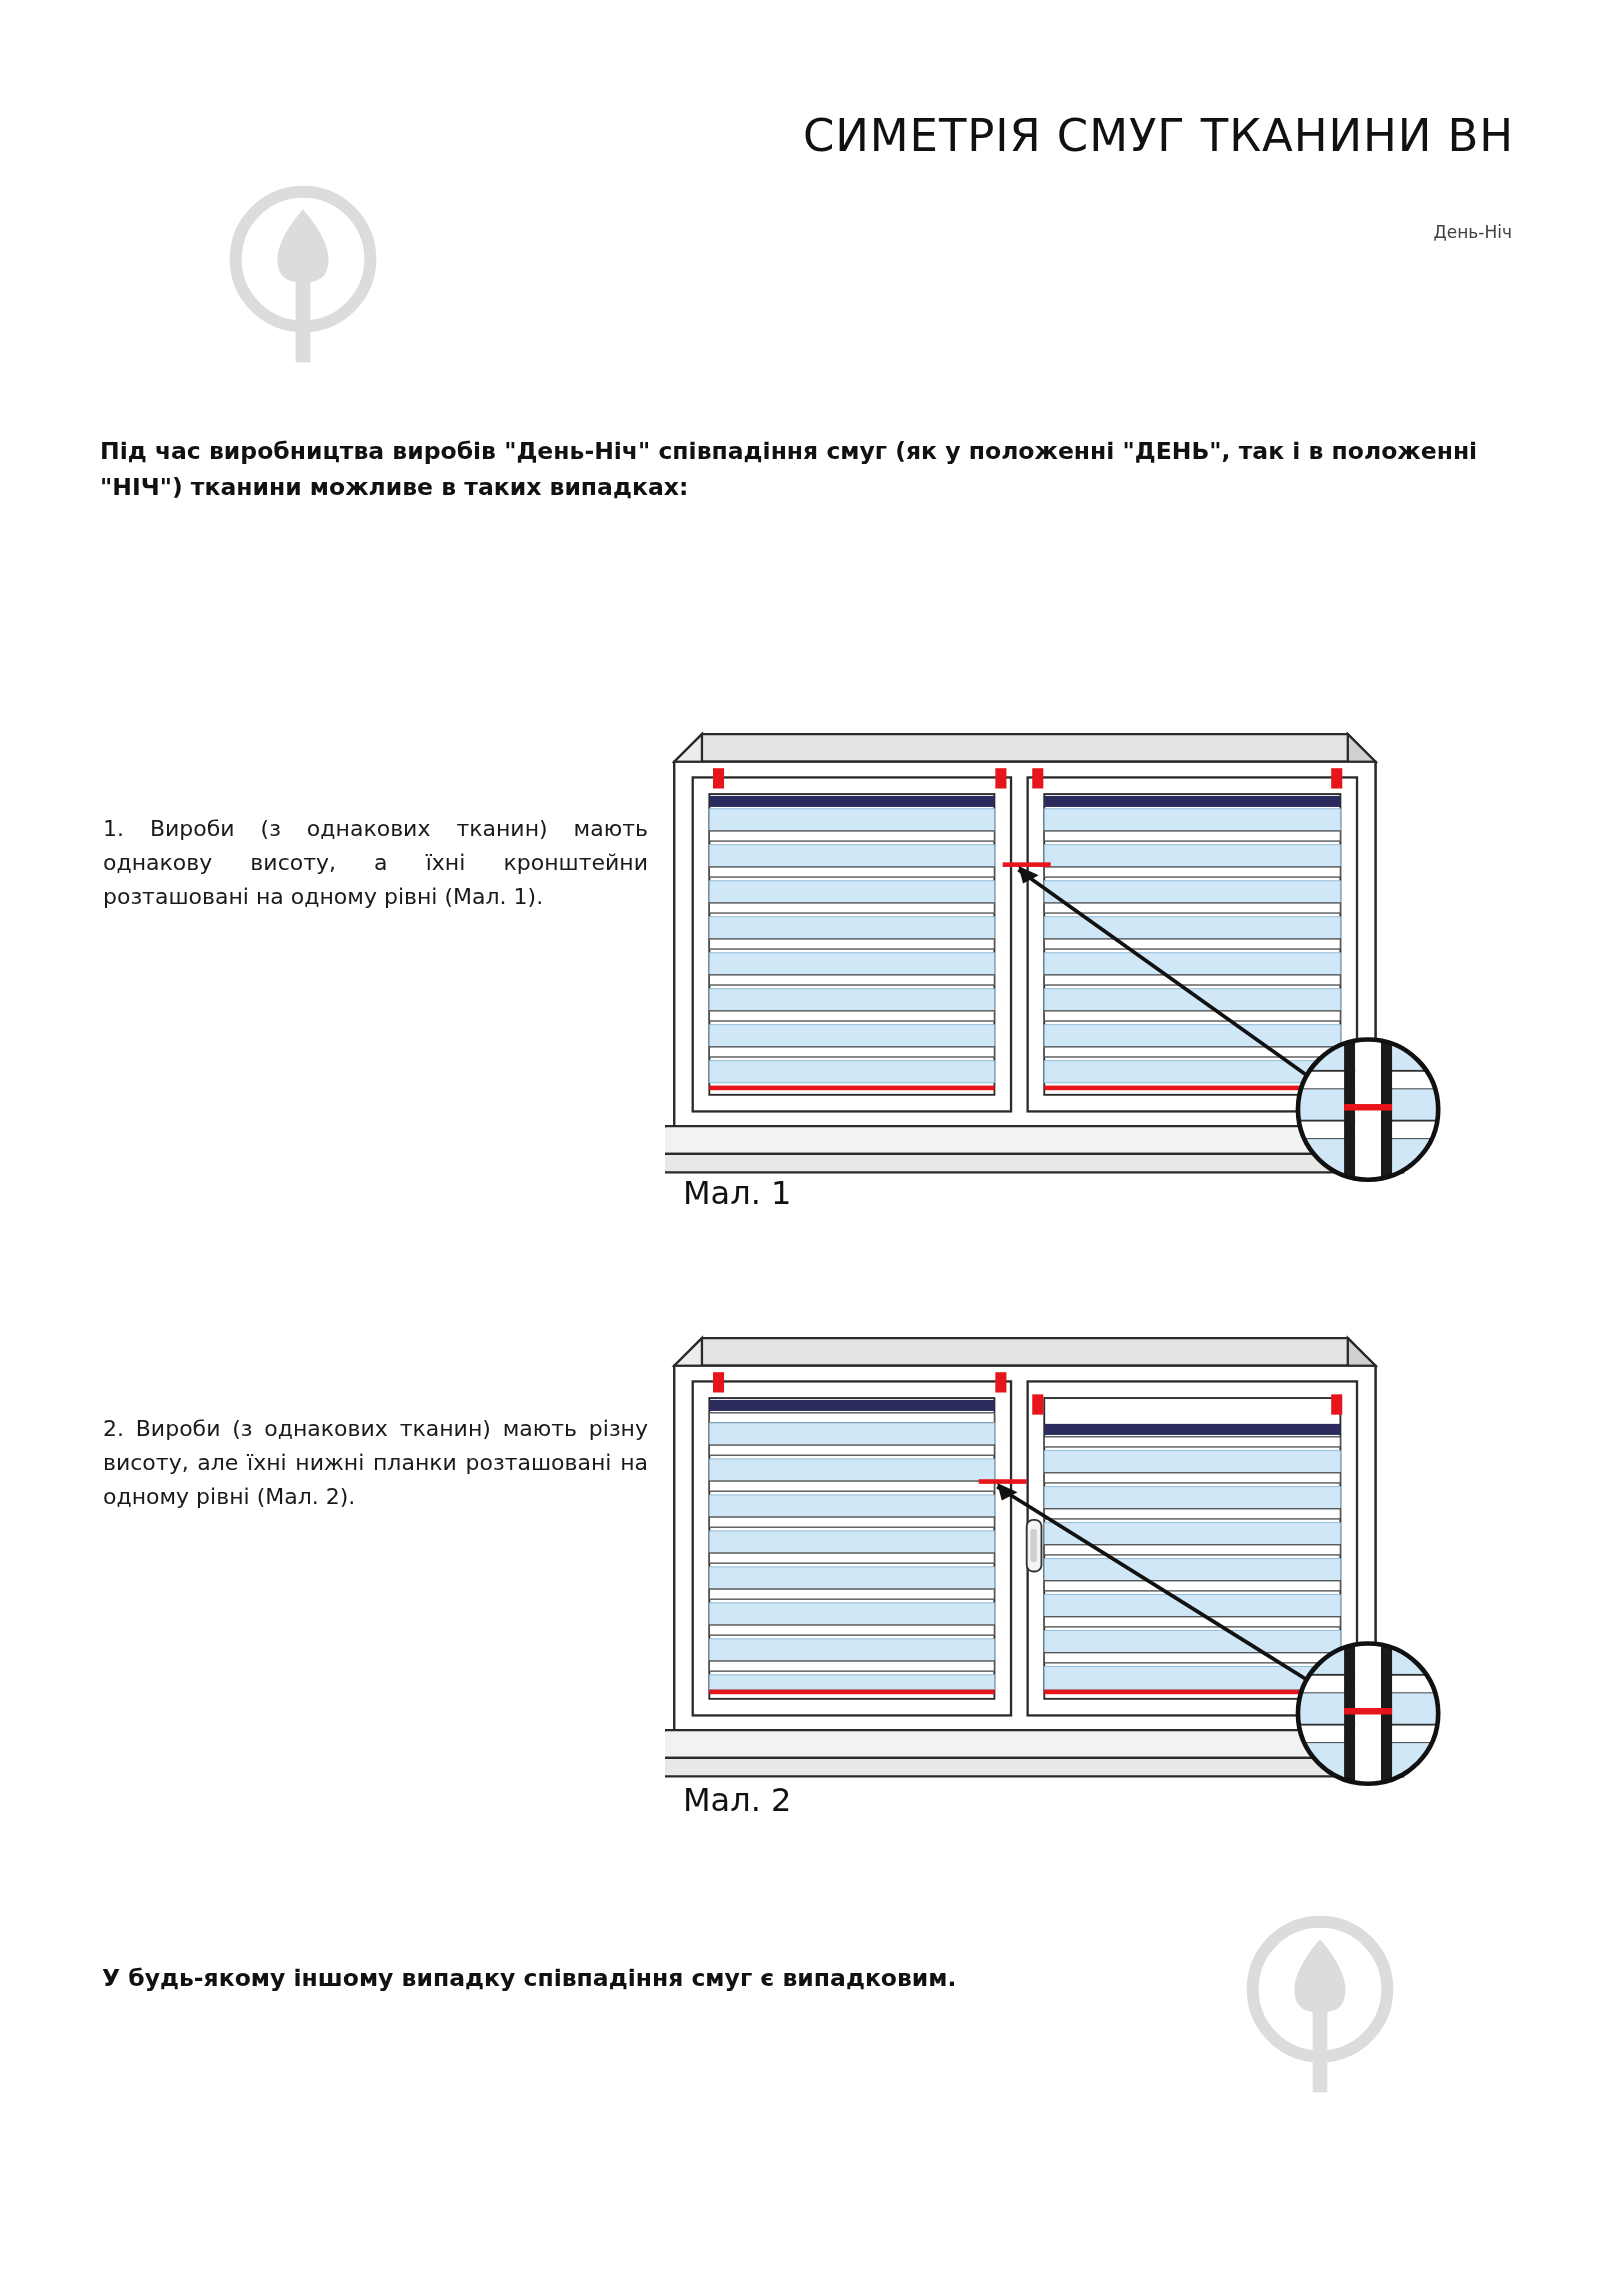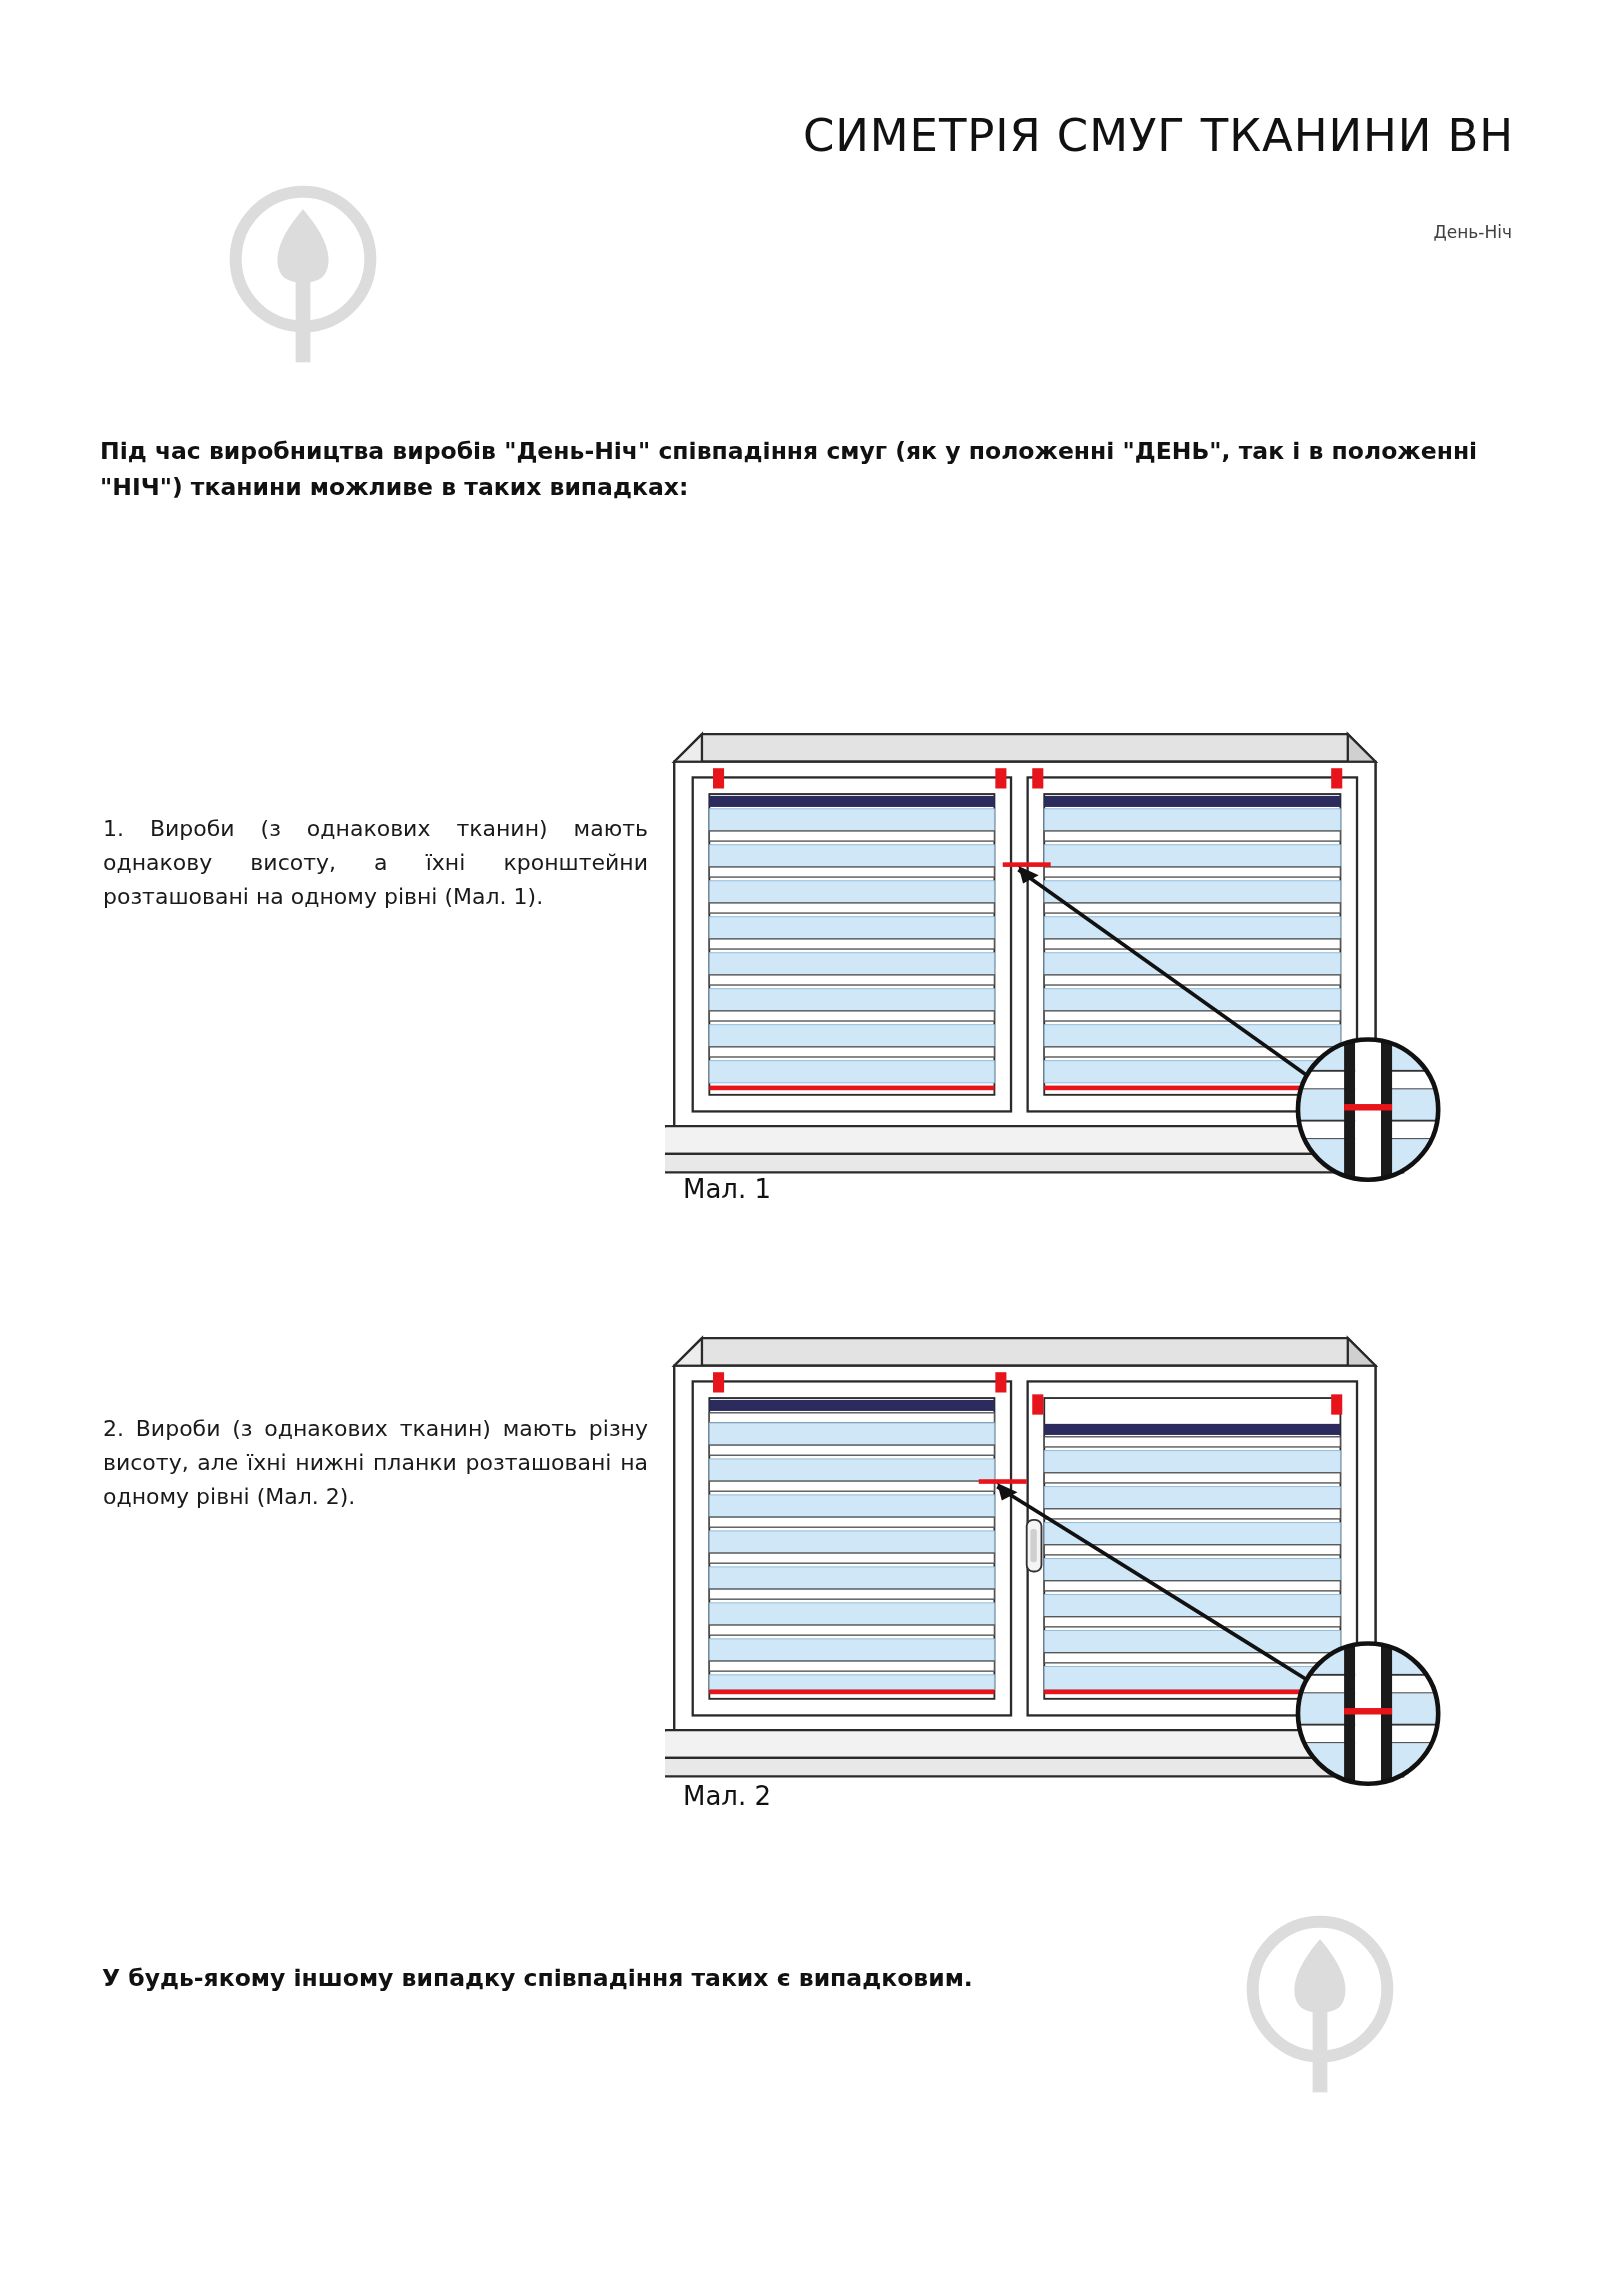--- a/index.html
+++ b/index.html
@@ -68,21 +68,21 @@
     line-height: 1.55;
     color: #1a1a1a;
     text-align: justify;
   }
   .para-1 { left: 103px; top: 812px; }
   .para-2 { left: 103px; top: 1412px; }
 
   
   .fig-caption {
     position: absolute;
-    font-size: 26px;
+    font-size: 32px;
     color: #111;
   }
   .cap-1 { left: 683px; top: 1174px; }
   .cap-2 { left: 683px; top: 1781px; text-align: right; }
 
   
   .footer-note {
     position: absolute;
     left: 102px;
     top: 1964px;
@@ -307,14 +307,14 @@
         <rect x="736" y="356" width="12" height="152" fill="#1a1a1a"></rect>
         <rect x="748" y="356" width="28" height="152" fill="#ffffff"></rect>
         <rect x="776" y="356" width="12" height="152" fill="#1a1a1a"></rect>
         <rect x="736" y="426" width="52" height="7" fill="#e8141b"></rect>
       </g>
       <circle cx="762" cy="432" r="76" fill="none" stroke="#111" stroke-width="5"></circle>
     </g>
   </svg>
 </div>
 
-<div class="footer-note">У будь-якому іншому випадку співпадіння таких є випадковим.</div>
+<div class="footer-note">У будь-якому іншому випадку співпадіння смуг є випадковим.</div>
 
 
 </body></html>

